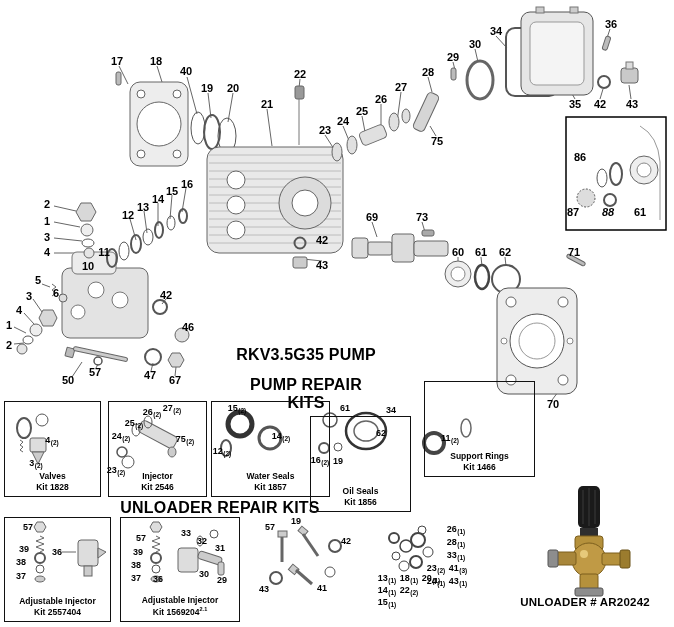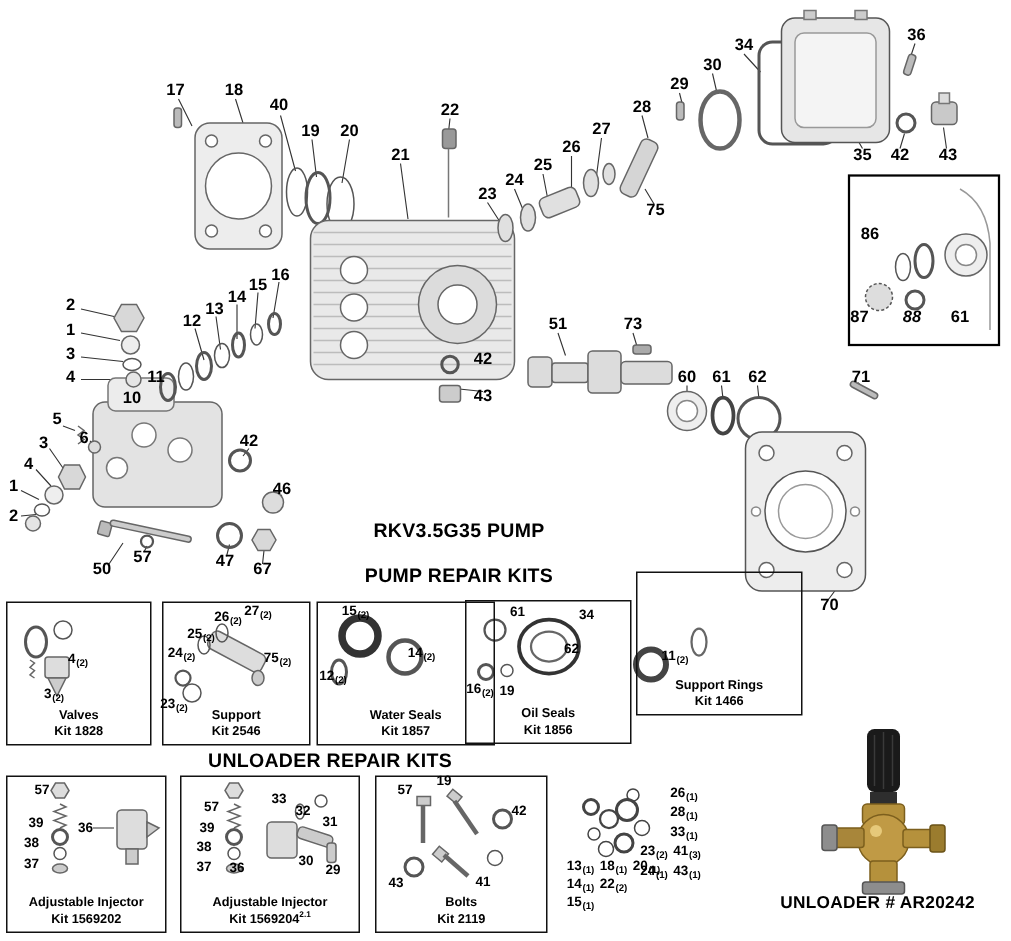--- a/index.html
+++ b/index.html
@@ -4,21 +4,21 @@
 <style>
   html,body{margin:0;padding:0;background:#fff;}
   .canvas{position:relative;width:674px;height:627px;background:#fff;overflow:hidden;
           font-family:"Liberation Sans","DejaVu Sans",sans-serif;color:#000;}
   .art{position:absolute;left:0;top:0;width:674px;height:627px;}
   #callout-layer{position:absolute;left:0;top:0;width:674px;height:627px;pointer-events:none;}
   .callout{position:absolute;transform:translate(-50%,-50%);font-weight:bold;font-size:11px;
            white-space:nowrap;line-height:1;}
   .callout.kc{font-size:9px;}
   .callout .sub{font-size:6.5px;vertical-align:-2px;margin-left:.5px;}
-  .title{position:absolute;text-align:center;font-weight:bold;font-size:13px;letter-spacing:.2px;}
+  .title{position:absolute;text-align:center;font-weight:bold;font-size:16px;letter-spacing:.2px;}
   .kitbox{position:absolute;border:1.7px solid #111;background:transparent;box-sizing:border-box;}
   .kitlabel{position:absolute;left:2px;right:2px;bottom:3px;text-align:center;font-weight:bold;
             font-size:8.5px;line-height:1.3;}
   .kitlabel.right{left:38%;right:3px;}
   .kitlabel sup{font-size:5.5px;}
 </style>
 </head>
 <body>
 
 <div class="canvas">
@@ -254,59 +254,53 @@
   <div class="title" style="left:500px;top:596px;width:170px;font-size:11.5px">UNLOADER # AR20242</div>
 
   <div class="kitbox" style="left:4px;top:401px;width:97px;height:96px">
     <div class="kitlabel">
       <div>Valves</div>
       <div>Kit 1828</div>
     </div>
   </div>
   <div class="kitbox" style="left:108px;top:401px;width:99px;height:96px">
     <div class="kitlabel">
-      <div>Support</div>
+      <div>Injector</div>
       <div>Kit 2546</div>
     </div>
   </div>
   <div class="kitbox" style="left:211px;top:401px;width:119px;height:96px">
     <div class="kitlabel">
       <div>Water Seals</div>
       <div>Kit 1857</div>
     </div>
   </div>
-  <div class="kitbox" style="left:310px;top:400px;width:111px;height:96px">
+  <div class="kitbox" style="left:310px;top:416px;width:101px;height:96px">
     <div class="kitlabel">
       <div>Oil Seals</div>
       <div>Kit 1856</div>
     </div>
   </div>
   <div class="kitbox" style="left:424px;top:381px;width:111px;height:96px">
     <div class="kitlabel">
       <div>Support Rings</div>
       <div>Kit 1466</div>
     </div>
   </div>
 
   <div class="kitbox" style="left:4px;top:517px;width:107px;height:105px">
     <div class="kitlabel">
       <div>Adjustable Injector</div>
-      <div>Kit 1569202</div>
+      <div>Kit 2557404</div>
     </div>
   </div>
   <div class="kitbox" style="left:120px;top:517px;width:120px;height:105px">
     <div class="kitlabel">
       <div>Adjustable Injector</div>
       <div><span>Kit 1569204</span><sup>2.1</sup></div>
-    </div>
-  </div>
-  <div class="kitbox" style="left:250px;top:517px;width:115px;height:105px">
-    <div class="kitlabel">
-      <div>Bolts</div>
-      <div>Kit 2119</div>
     </div>
   </div>
 
   <div id="callout-layer">
       <span class="callout" style="left: 117px; top: 61px;">17</span>
       <span class="callout" style="left: 156px; top: 61px;">18</span>
       <span class="callout" style="left: 186px; top: 71px;">40</span>
       <span class="callout" style="left: 207px; top: 88px;">19</span>
       <span class="callout" style="left: 233px; top: 88px;">20</span>
       <span class="callout" style="left: 267px; top: 104px;">21</span>
@@ -347,21 +341,21 @@
       <span class="callout" style="left: 172px; top: 191px;">15</span>
       <span class="callout" style="left: 187px; top: 184px;">16</span>
       <span class="callout" style="left: 166px; top: 295px;">42</span>
       <span class="callout" style="left: 188px; top: 327px;">46</span>
       <span class="callout" style="left: 150px; top: 375px;">47</span>
       <span class="callout" style="left: 175px; top: 380px;">67</span>
       <span class="callout" style="left: 68px; top: 380px; text-align: right;">50</span>
       <span class="callout" style="left: 95px; top: 372px;">57</span>
       <span class="callout" style="left: 322px; top: 240px;">42</span>
       <span class="callout" style="left: 322px; top: 265px;">43</span>
-      <span class="callout" style="left: 372px; top: 217px;">51</span>
+      <span class="callout" style="left: 372px; top: 217px;">69</span>
       <span class="callout" style="left: 422px; top: 217px;">73</span>
       <span class="callout" style="left: 458px; top: 252px;">60</span>
       <span class="callout" style="left: 481px; top: 252px;">61</span>
       <span class="callout" style="left: 505px; top: 252px;">62</span>
       <span class="callout" style="left: 574px; top: 252px;">71</span>
       <span class="callout" style="left: 553px; top: 404px;">70</span>
       <span class="callout kc" style="left: 52px; top: 441px;">4<span class="sub">(2)</span></span>
       <span class="callout kc" style="left: 36px; top: 464px;">3<span class="sub">(2)</span></span>
       <span class="callout kc" style="left: 152px; top: 413px;">26<span class="sub">(2)</span></span>
       <span class="callout kc" style="left: 172px; top: 409px;">27<span class="sub">(2)</span></span>

